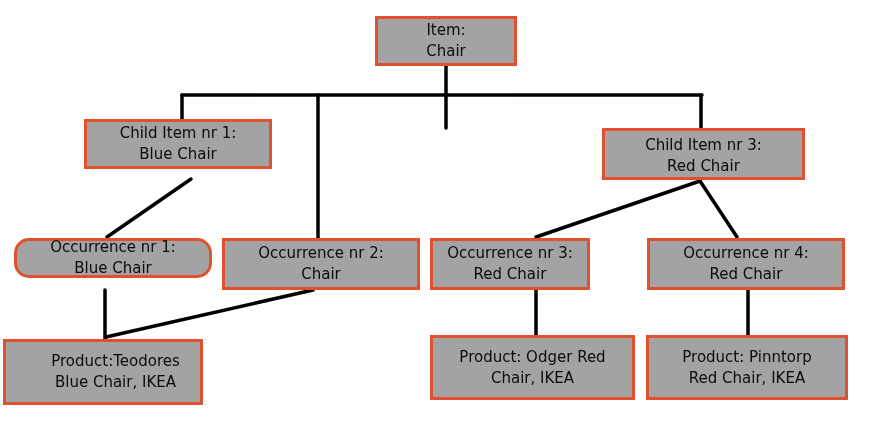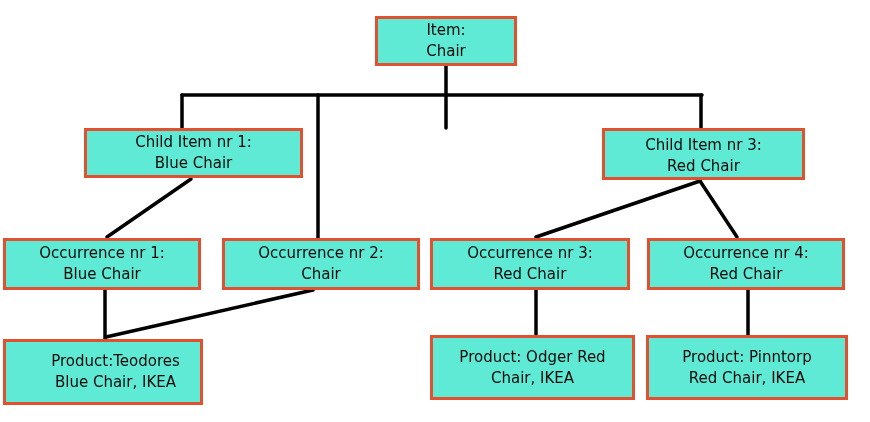--- a/index.html
+++ b/index.html
@@ -18,21 +18,21 @@
   .edges {
     position: absolute;
     left: 0;
     top: 0;
     pointer-events: none;
   }
   .node {
     position: absolute;
     box-sizing: border-box;
     border: 3px solid #E2512F;
-    background: #5eead4;
+    background: #a3a3a3;
     display: flex;
     align-items: center;
     justify-content: center;
     text-align: center;
     color: #0b0b0b;
     font-size: 15px;
     line-height: 21px;
     white-space: pre-line;
     z-index: 2;
   }
@@ -67,42 +67,42 @@
     <line x1="536" y1="290" x2="536" y2="335"></line>
 
     <line x1="748" y1="290" x2="748" y2="335"></line>
   </svg>
 
   <div class="node" style="left:375px; top:16px; width:142px; height:50px;">
     <span>Item:
 Chair</span>
   </div>
 
-  <div class="node" style="left:84px; top:128px; width:219px; height:50px;">
+  <div class="node" style="left:84px; top:119px; width:188px; height:50px;">
     <span>Child Item nr 1:
 Blue Chair</span>
   </div>
 
 
   <div class="node" style="left:602px; top:128px; width:203px; height:52px;align-items:flex-end;">
     <span>Child Item nr 3:
 Red Chair</span>
   </div>
 
-  <div class="node" style="left:3px; top:238px; width:198px; height:52px;">
+  <div class="node" style="left:14px; top:238px; width:198px; height:40px;border-radius:15px;">
     <span>Occurrence nr 1:
 Blue Chair</span>
   </div>
 
   <div class="node" style="left:222px; top:238px; width:198px; height:52px;">
     <span>Occurrence nr 2:
 Chair</span>
   </div>
 
-  <div class="node" style="left:430px; top:238px; width:200px; height:52px;">
+  <div class="node" style="left:430px; top:238px; width:160px; height:52px;">
     <span>Occurrence nr 3:
 Red Chair</span>
   </div>
 
   <div class="node" style="left:647px; top:238px; width:198px; height:52px;">
     <span>Occurrence nr 4:
 Red Chair</span>
   </div>
 
   <div class="node" style="left:3px; top:339px; width:200px; height:66px;padding-left:25px;">

